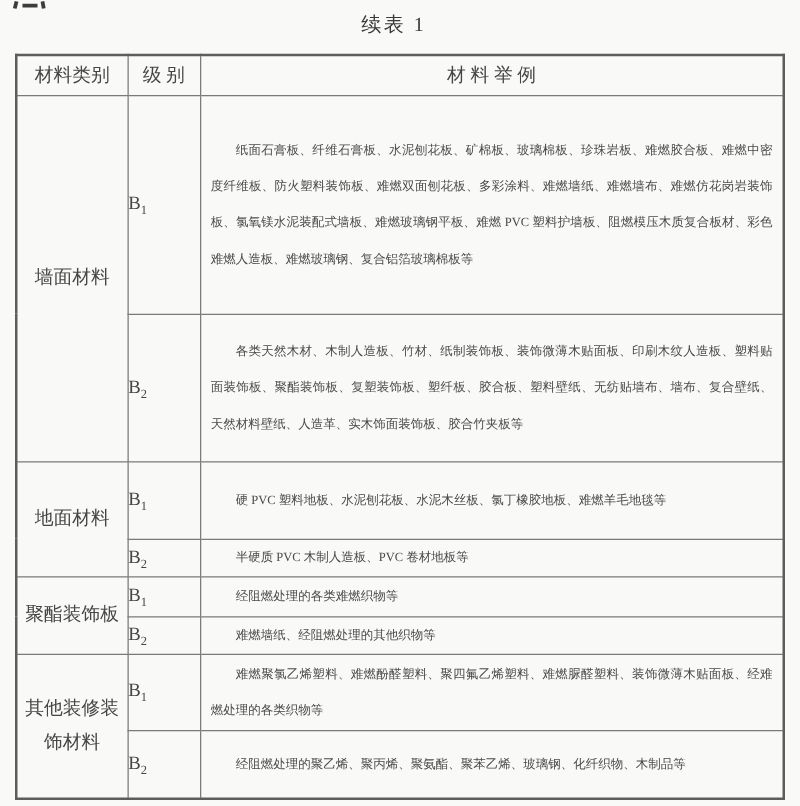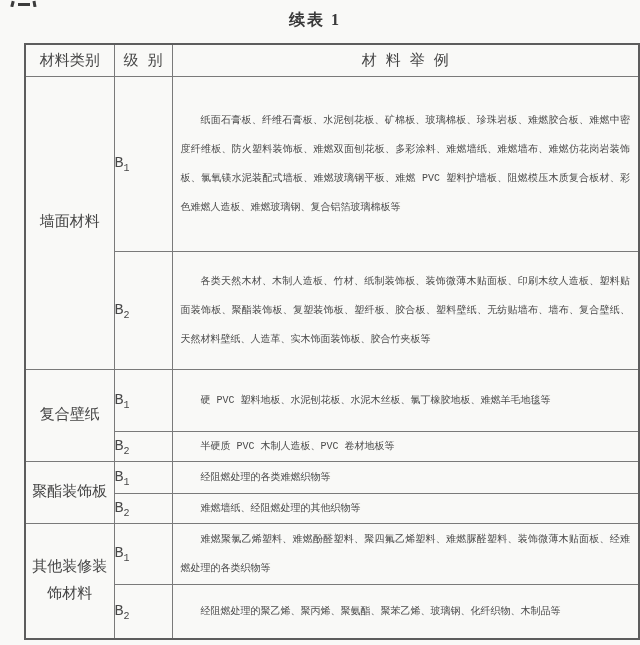--- a/index.html
+++ b/index.html
@@ -34,34 +34,33 @@
   .artifact i.a2 { left: 9px;  top: 3px; width: 12px; height: 3px; }
   .artifact i.a3 { left: 24px; top: 1px; width: 3px;  height: 6px; transform: rotate(-10deg); }
 
   .title {
     position: absolute;
     left: 8px;
     top: 10px;
     width: 614px;
     text-align: center;
     font-size: 16px;
-    font-weight: bold;
+    font-weight: normal;
     letter-spacing: 2px;
     color: #3a3a3a;
   }
   table.materials {
     position: absolute;
-    left: 24px;
+    left: 12px;
     top: 43px;
     width: 614px;
     border-collapse: collapse;
     table-layout: fixed;
     border: 2px solid #5d5d5d;
     color: #474747;
-    font-family: Liberation Mono, monospace;
   }
   col.c1 { width: 89px; }
   col.c2 { width: 58px; }
   col.c3 { width: 467px; }
   th, td {
     border: 1px solid #7a7a7a;
     font-weight: normal;
     font-size: 15px;
     vertical-align: middle;
     padding: 0;
@@ -132,21 +131,21 @@
           </td>
       </tr>
       <tr class="rh-wall-b2">
         <td class="lvl"><span>B</span><sub>2</sub></td>
         <td class="ex">
             <p>各类天然木材、木制人造板、竹材、纸制装饰板、装饰微薄木贴面板、印刷木纹人造板、塑料贴面装饰板、聚酯装饰板、复塑装饰板、塑纤板、胶合板、塑料壁纸、无纺贴墙布、墙布、复合壁纸、天然材料壁纸、人造革、实木饰面装饰板、胶合竹夹板等</p>
           </td>
       </tr>
 
       <tr class="rh-floor-b1">
-        <td class="cat" rowspan="2">复合壁纸</td>
+        <td class="cat" rowspan="2">地面材料</td>
         <td class="lvl"><span>B</span><sub>1</sub></td>
         <td class="ex">
             <p>硬 PVC 塑料地板、水泥刨花板、水泥木丝板、氯丁橡胶地板、难燃羊毛地毯等</p>
           </td>
       </tr>
       <tr class="rh-floor-b2">
         <td class="lvl"><span>B</span><sub>2</sub></td>
         <td class="ex">
             <p>半硬质 PVC 木制人造板、PVC 卷材地板等</p>
           </td>

